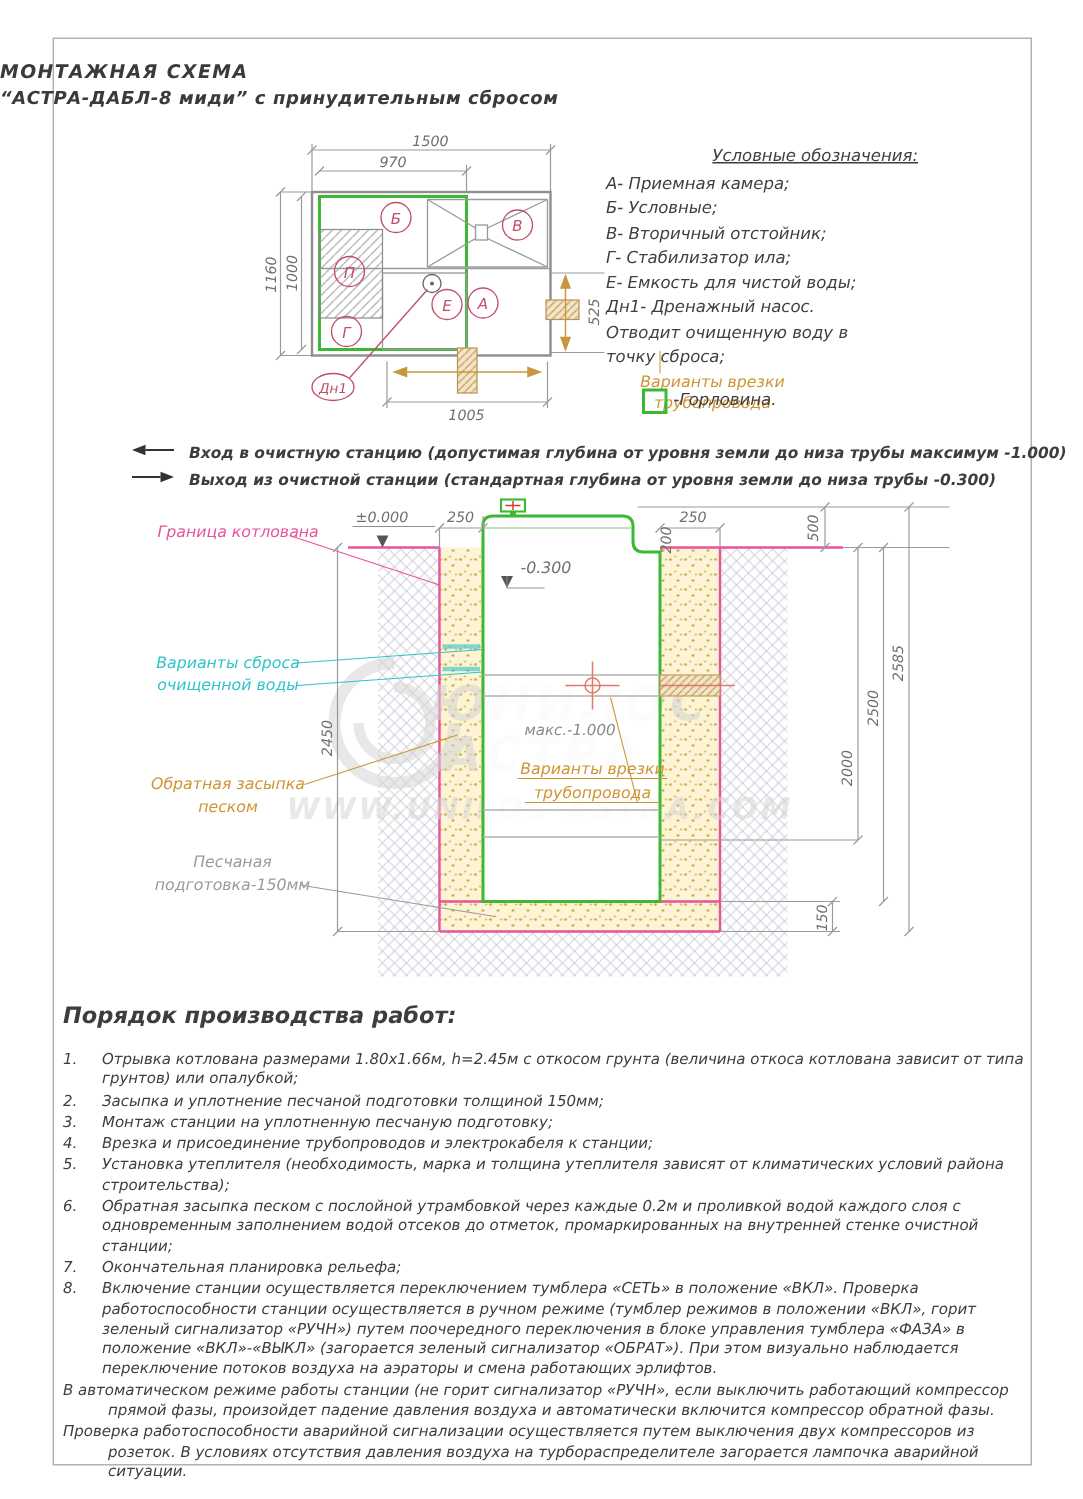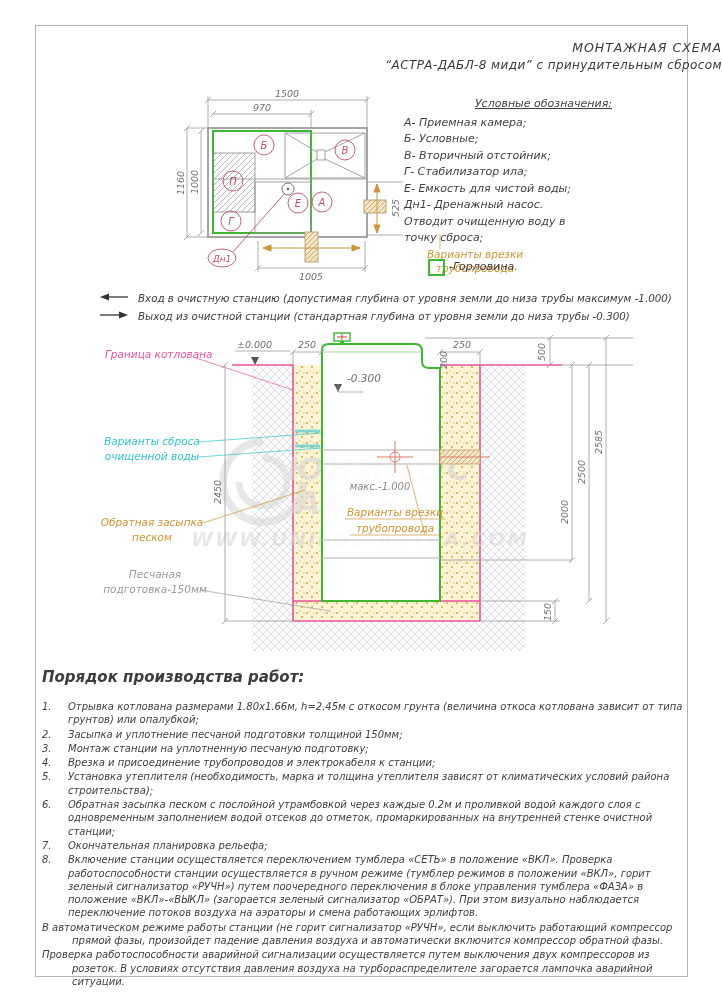--- a/index.html
+++ b/index.html
@@ -2,28 +2,28 @@
 <html><head>
 <meta charset="utf-8">
 <style>
   html,body{margin:0;padding:0;}
   body{
     width:722px;height:999px;position:relative;background:#ffffff;
     font-family:"DejaVu Sans", sans-serif;font-style:italic;color:#3a3a3a;
     overflow:hidden;
   }
   .frame{position:absolute;left:35px;top:25px;width:651px;height:950px;border:1px solid #b3b3b3;}
-  .title{position:absolute;left:0;top:40px;width:722px;text-align:right;}
+  .title{position:absolute;left:0;top:40px;width:722px;text-align:left;font-weight:bold;}
   .title .t1{font-size:12.5px;letter-spacing:1px;color:#3a3a3a;}
   .title .t2{font-size:12px;letter-spacing:.4px;color:#3a3a3a;margin-top:3px;}
   .legend{position:absolute;left:404px;top:96px;width:208px;font-size:11px;line-height:16.5px;color:#3f3f3f;}
   .legend .head{text-decoration:underline;margin-bottom:2px;text-align:right;}
   .legend .gorl{display:flex;align-items:center;margin-top:12px;padding-left:24px;}
   .legend .sq{display:inline-block;width:13px;height:13px;border:2px solid #3cb832;margin-right:4px;}
-  .noterow{position:absolute;left:100px;height:16px;display:flex;align-items:flex-start;font-size:10.3px;color:#3d3d3d;white-space:nowrap;}
+  .noterow{position:absolute;left:88px;height:16px;display:flex;align-items:flex-end;font-size:10.3px;color:#3d3d3d;white-space:nowrap;font-weight:bold;}
   .noterow .ic{margin-right:10px;display:inline-block;}
   svg text{font-family:"DejaVu Sans",sans-serif;font-style:italic;}
   .proc{position:absolute;left:42px;top:668px;width:644px;font-size:10px;line-height:1.33;color:#3d3d3d;}
   .proc .phead{font-weight:bold;margin-bottom:12px;font-size:15px;}
   .pitem{display:flex;margin-bottom:1px;}
   .pnum{width:26px;flex:0 0 26px;}
   .ptxt{flex:1;}
   .ppar{padding-left:30px;text-indent:-30px;margin-top:1px;}
 </style>
 </head>

